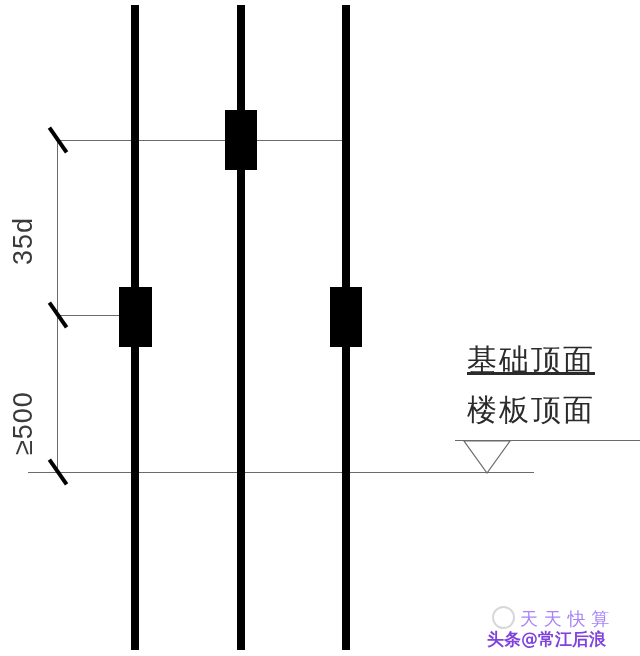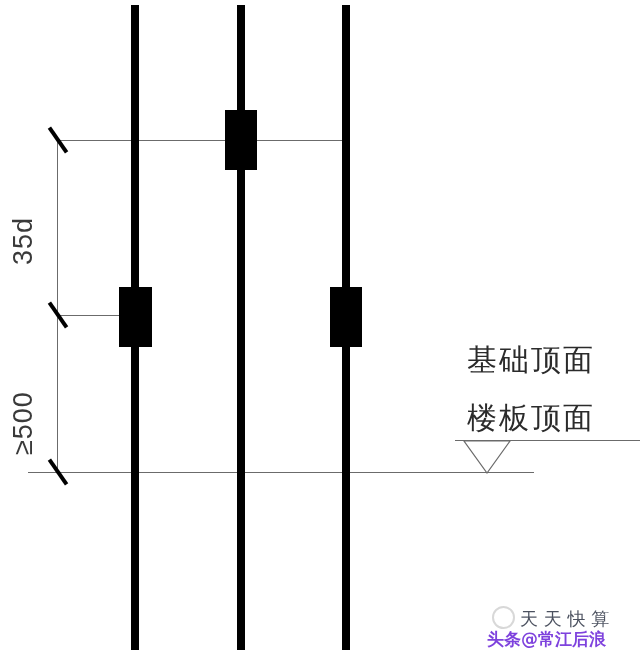--- a/index.html
+++ b/index.html
@@ -71,21 +71,21 @@
     position: absolute;
     color: #6d28d9;
     font-family: "DejaVu Sans", sans-serif;
     font-size: 17px;
     font-weight: bold;
     white-space: nowrap;
     opacity: 0.88;
   }
   .watermark-faint {
     position: absolute;
-    color: #0f172a;
+    color: #8b5cf6;
     font-family: "DejaVu Sans", sans-serif;
     font-size: 18px;
     white-space: nowrap;
     opacity: 0.75;
   }
   .wm-circle {
     position: absolute;
     width: 19px;
     height: 19px;
     border: 2px solid #d8d8d8;
@@ -118,23 +118,23 @@
   <div class="rebar" style="left:237px; top:5px; width:8px; height:645px;"></div>
 
   <div class="rebar" style="left:342px; top:5px; width:8px; height:645px;"></div>
 
   <div class="coupler" style="left:225px; top:110px; width:32px; height:60px;"></div>
 
   <div class="coupler" style="left:119px; top:287px; width:33px; height:60px;"></div>
 
   <div class="coupler" style="left:330px; top:287px; width:32px; height:60px;"></div>
 
-  <div class="cn-label" style="left:467px; top:340px;">基础顶面</div>
+  <div class="cn-label" style="left:467px; top:340px;text-decoration:underline;">基础顶面</div>
 
-  <div class="cn-label" style="left:467px; top:398px;">楼板顶面</div>
+  <div class="cn-label" style="left:467px; top:390px;">楼板顶面</div>
 
   <div class="level-top-line" style="left:455px; top:440px; width:185px;"></div>
 
   <svg class="level-tri" style="left:462px; top:440px;" width="50" height="34" viewBox="0 0 50 34">
     <polygon points="2,1 48,1 25,33" fill="none" stroke="#6b6b6b" stroke-width="1.2"></polygon>
   </svg>
 
   <div class="wm-circle" style="left:492px; top:606px;"></div>
 
   <div class="watermark-faint" style="left:520px; top:607px;">天 天 快 算</div>

